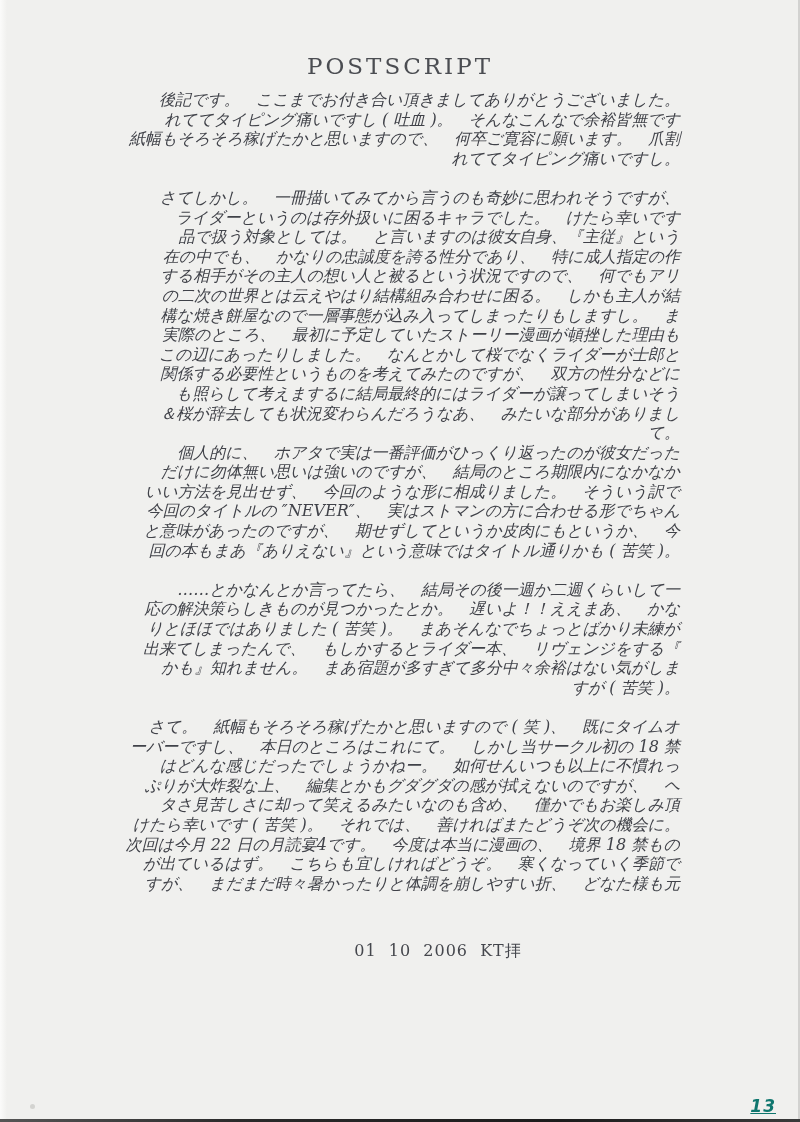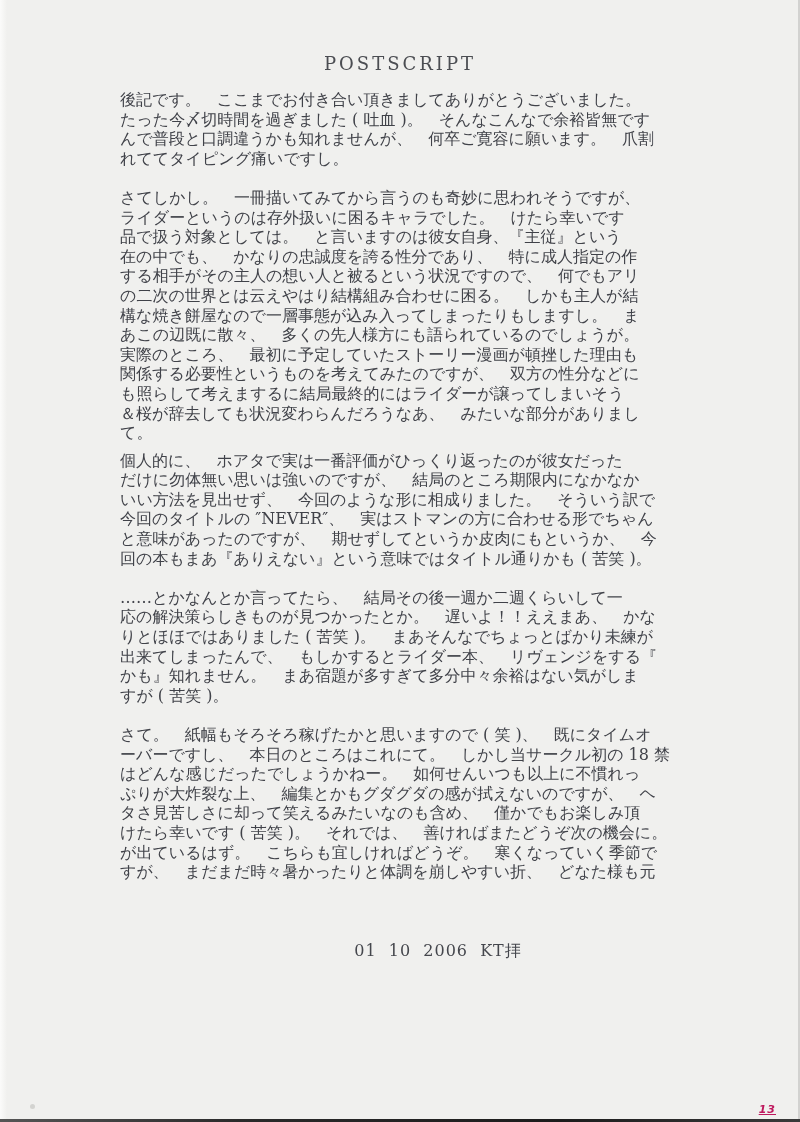--- a/index.html
+++ b/index.html
@@ -35,58 +35,59 @@
     right: 0; top: 0; bottom: 0;
     width: 2px;
     background: rgba(120,120,118,0.25);
     pointer-events: none;
   }
   .page-title {
     position: absolute;
     top: 53px;
     left: 0; right: 0;
     text-align: center;
-    font-size: 18px;
+    font-size: 23px;
     letter-spacing: 3px;
     color: #4b4d52;
   }
   .body-text {
     position: absolute;
     top: 90px;
     left: 120px;
     right: 120px;
-    text-align: left;
+    text-align: right;
     color: #404249;
     font-size: 16px;
     line-height: 19.6px;
+    font-style: italic;
   }
   .para { margin-top: 19.6px; }
   .para:first-child { margin-top: 0; }
-  .para.no-gap { margin-top: 8px; }
+  .para.no-gap { margin-top: 0; }
   .line { white-space: pre; }
   .signature {
     position: absolute;
     top: 941px;
     left: 0; right: 0;
     text-align: center;
     transform: translateX(38px);
     color: #45474d;
     font-size: 16px;
     letter-spacing: 1px;
     white-space: pre;
   }
   .page-number {
     position: absolute;
     right: 24px;
     bottom: 6px;
     font-family: "DejaVu Sans", "Liberation Sans", sans-serif;
     font-style: italic;
     font-weight: 600;
-    font-size: 11px;
-    color: #be185d;
+    font-size: 17px;
+    color: #0f766e;
     letter-spacing: 1px;
     text-decoration: underline;
   }
   .scan-speck {
     position: absolute;
     left: 30px;
     top: 1104px;
     width: 5px;
     height: 5px;
     border-radius: 50%;
@@ -100,34 +101,34 @@
 <div class="left-edge"></div>
 <div class="right-edge"></div>
 <div class="bottom-edge"></div>
 <div class="scan-speck"></div>
 
 <div class="page-title">POSTSCRIPT</div>
 
 <div class="body-text">
     <div class="para">
       <div class="line">後記です。　ここまでお付き合い頂きましてありがとうございました。</div>
-      <div class="line">たった今〆切時間を過ぎました ( 吐血 )。　そんなこんなで余裕皆無です</div>
-      <div class="line">んで普段と口調違うかも知れませんが、　何卒ご寛容に願います。　爪割</div>
+      <div class="line">れててタイピング痛いですし ( 吐血 )。　そんなこんなで余裕皆無です</div>
+      <div class="line">紙幅もそろそろ稼げたかと思いますので、　何卒ご寛容に願います。　爪割</div>
       <div class="line">れててタイピング痛いですし。</div>
     </div>
     <div class="para">
       <div class="line">さてしかし。　一冊描いてみてから言うのも奇妙に思われそうですが、</div>
       <div class="line">ライダーというのは存外扱いに困るキャラでした。　けたら幸いです</div>
       <div class="line">品で扱う対象としては。　と言いますのは彼女自身、『主従』という</div>
       <div class="line">在の中でも、　かなりの忠誠度を誇る性分であり、　特に成人指定の作</div>
       <div class="line">する相手がその主人の想い人と被るという状況ですので、　何でもアリ</div>
       <div class="line">の二次の世界とは云えやはり結構組み合わせに困る。　しかも主人が結</div>
       <div class="line">構な焼き餅屋なので一層事態が込み入ってしまったりもしますし。　ま</div>
-      <div class="line">あこの辺既に散々、　多くの先人様方にも語られているのでしょうが。</div>
       <div class="line">実際のところ、　最初に予定していたストーリー漫画が頓挫した理由も</div>
+      <div class="line">この辺にあったりしました。　なんとかして桜でなくライダーが士郎と</div>
       <div class="line">関係する必要性というものを考えてみたのですが、　双方の性分などに</div>
       <div class="line">も照らして考えまするに結局最終的にはライダーが譲ってしまいそう</div>
       <div class="line">＆桜が辞去しても状況変わらんだろうなあ、　みたいな部分がありまし</div>
       <div class="line">て。</div>
     </div>
     <div class="para no-gap">
       <div class="line">個人的に、　ホアタで実は一番評価がひっくり返ったのが彼女だった</div>
       <div class="line">だけに勿体無い思いは強いのですが、　結局のところ期限内になかなか</div>
       <div class="line">いい方法を見出せず、　今回のような形に相成りました。　そういう訳で</div>
       <div class="line">今回のタイトルの ″NEVER″、　実はストマンの方に合わせる形でちゃん</div>
@@ -142,20 +143,21 @@
       <div class="line">かも』知れません。　まあ宿題が多すぎて多分中々余裕はない気がしま</div>
       <div class="line">すが ( 苦笑 )。</div>
     </div>
     <div class="para">
       <div class="line">さて。　紙幅もそろそろ稼げたかと思いますので ( 笑 )、　既にタイムオ</div>
       <div class="line">ーバーですし、　本日のところはこれにて。　しかし当サークル初の 18 禁</div>
       <div class="line">はどんな感じだったでしょうかねー。　如何せんいつも以上に不慣れっ</div>
       <div class="line">ぷりが大炸裂な上、　編集とかもグダグダの感が拭えないのですが、　ヘ</div>
       <div class="line">タさ見苦しさに却って笑えるみたいなのも含め、　僅かでもお楽しみ頂</div>
       <div class="line">けたら幸いです ( 苦笑 )。　それでは、　善ければまたどうぞ次の機会に。</div>
+      <div class="line">次回は今月 22 日の月読宴4です。　今度は本当に漫画の、　境界 18 禁もの</div>
       <div class="line">が出ているはず。　こちらも宜しければどうぞ。　寒くなっていく季節で</div>
       <div class="line">すが、　まだまだ時々暑かったりと体調を崩しやすい折、　どなた様も元</div>
     </div>
   </div>
 
 <div class="signature">01  10  2006  KT拝</div>
 
 <div class="page-number">13</div>
 
 </body></html>

